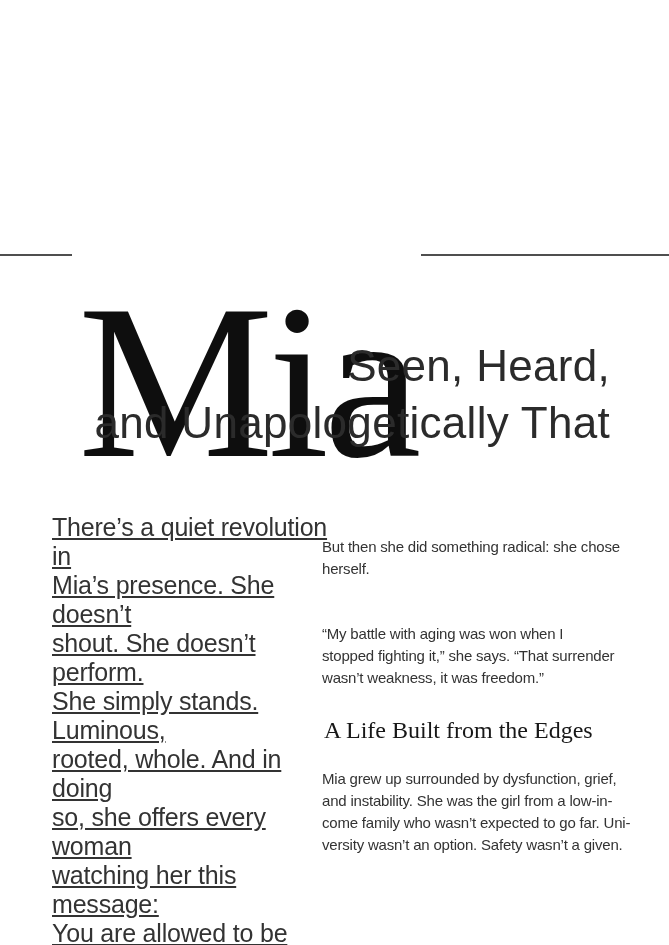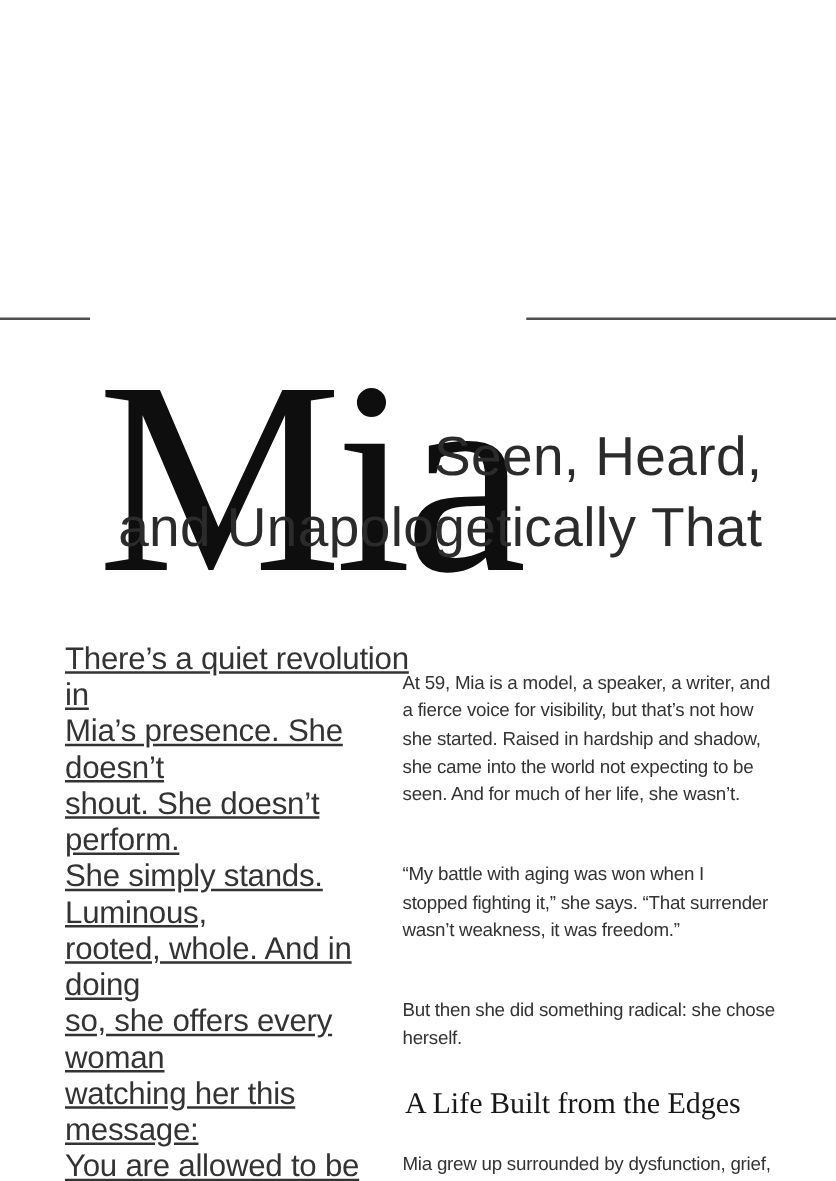--- a/index.html
+++ b/index.html
@@ -99,28 +99,23 @@
 Mia’s presence. She doesn’t
 shout. She doesn’t perform.
 She simply stands. Luminous,
 rooted, whole. And in doing
 so, she offers every woman
 watching her this message:
 You are allowed to be fully
 seen. Just as you are.</div>
 
 <div class="col col-right">
-  <p>At 59, Mia is a model, a speaker, a writer, and
-a fierce voice for visibility, but that’s not how
-she started. Raised in hardship and shadow,
-she came into the world not expecting to be
-seen. And for much of her life, she wasn’t.</p>
+  <p>But then she did something radical: she chose
+herself.</p>
   <p>“My battle with aging was won when I
 stopped fighting it,” she says. “That surrender
 wasn’t weakness, it was freedom.”</p>
-  <p>But then she did something radical: she chose
-herself.</p>
   <h2 class="section-heading">A Life Built from the Edges</h2>
   <p>Mia grew up surrounded by dysfunction, grief,
 and instability. She was the girl from a low-in-
 come family who wasn’t expected to go far. Uni-
 versity wasn’t an option. Safety wasn’t a given.</p>
 </div>
 
 </body></html>

